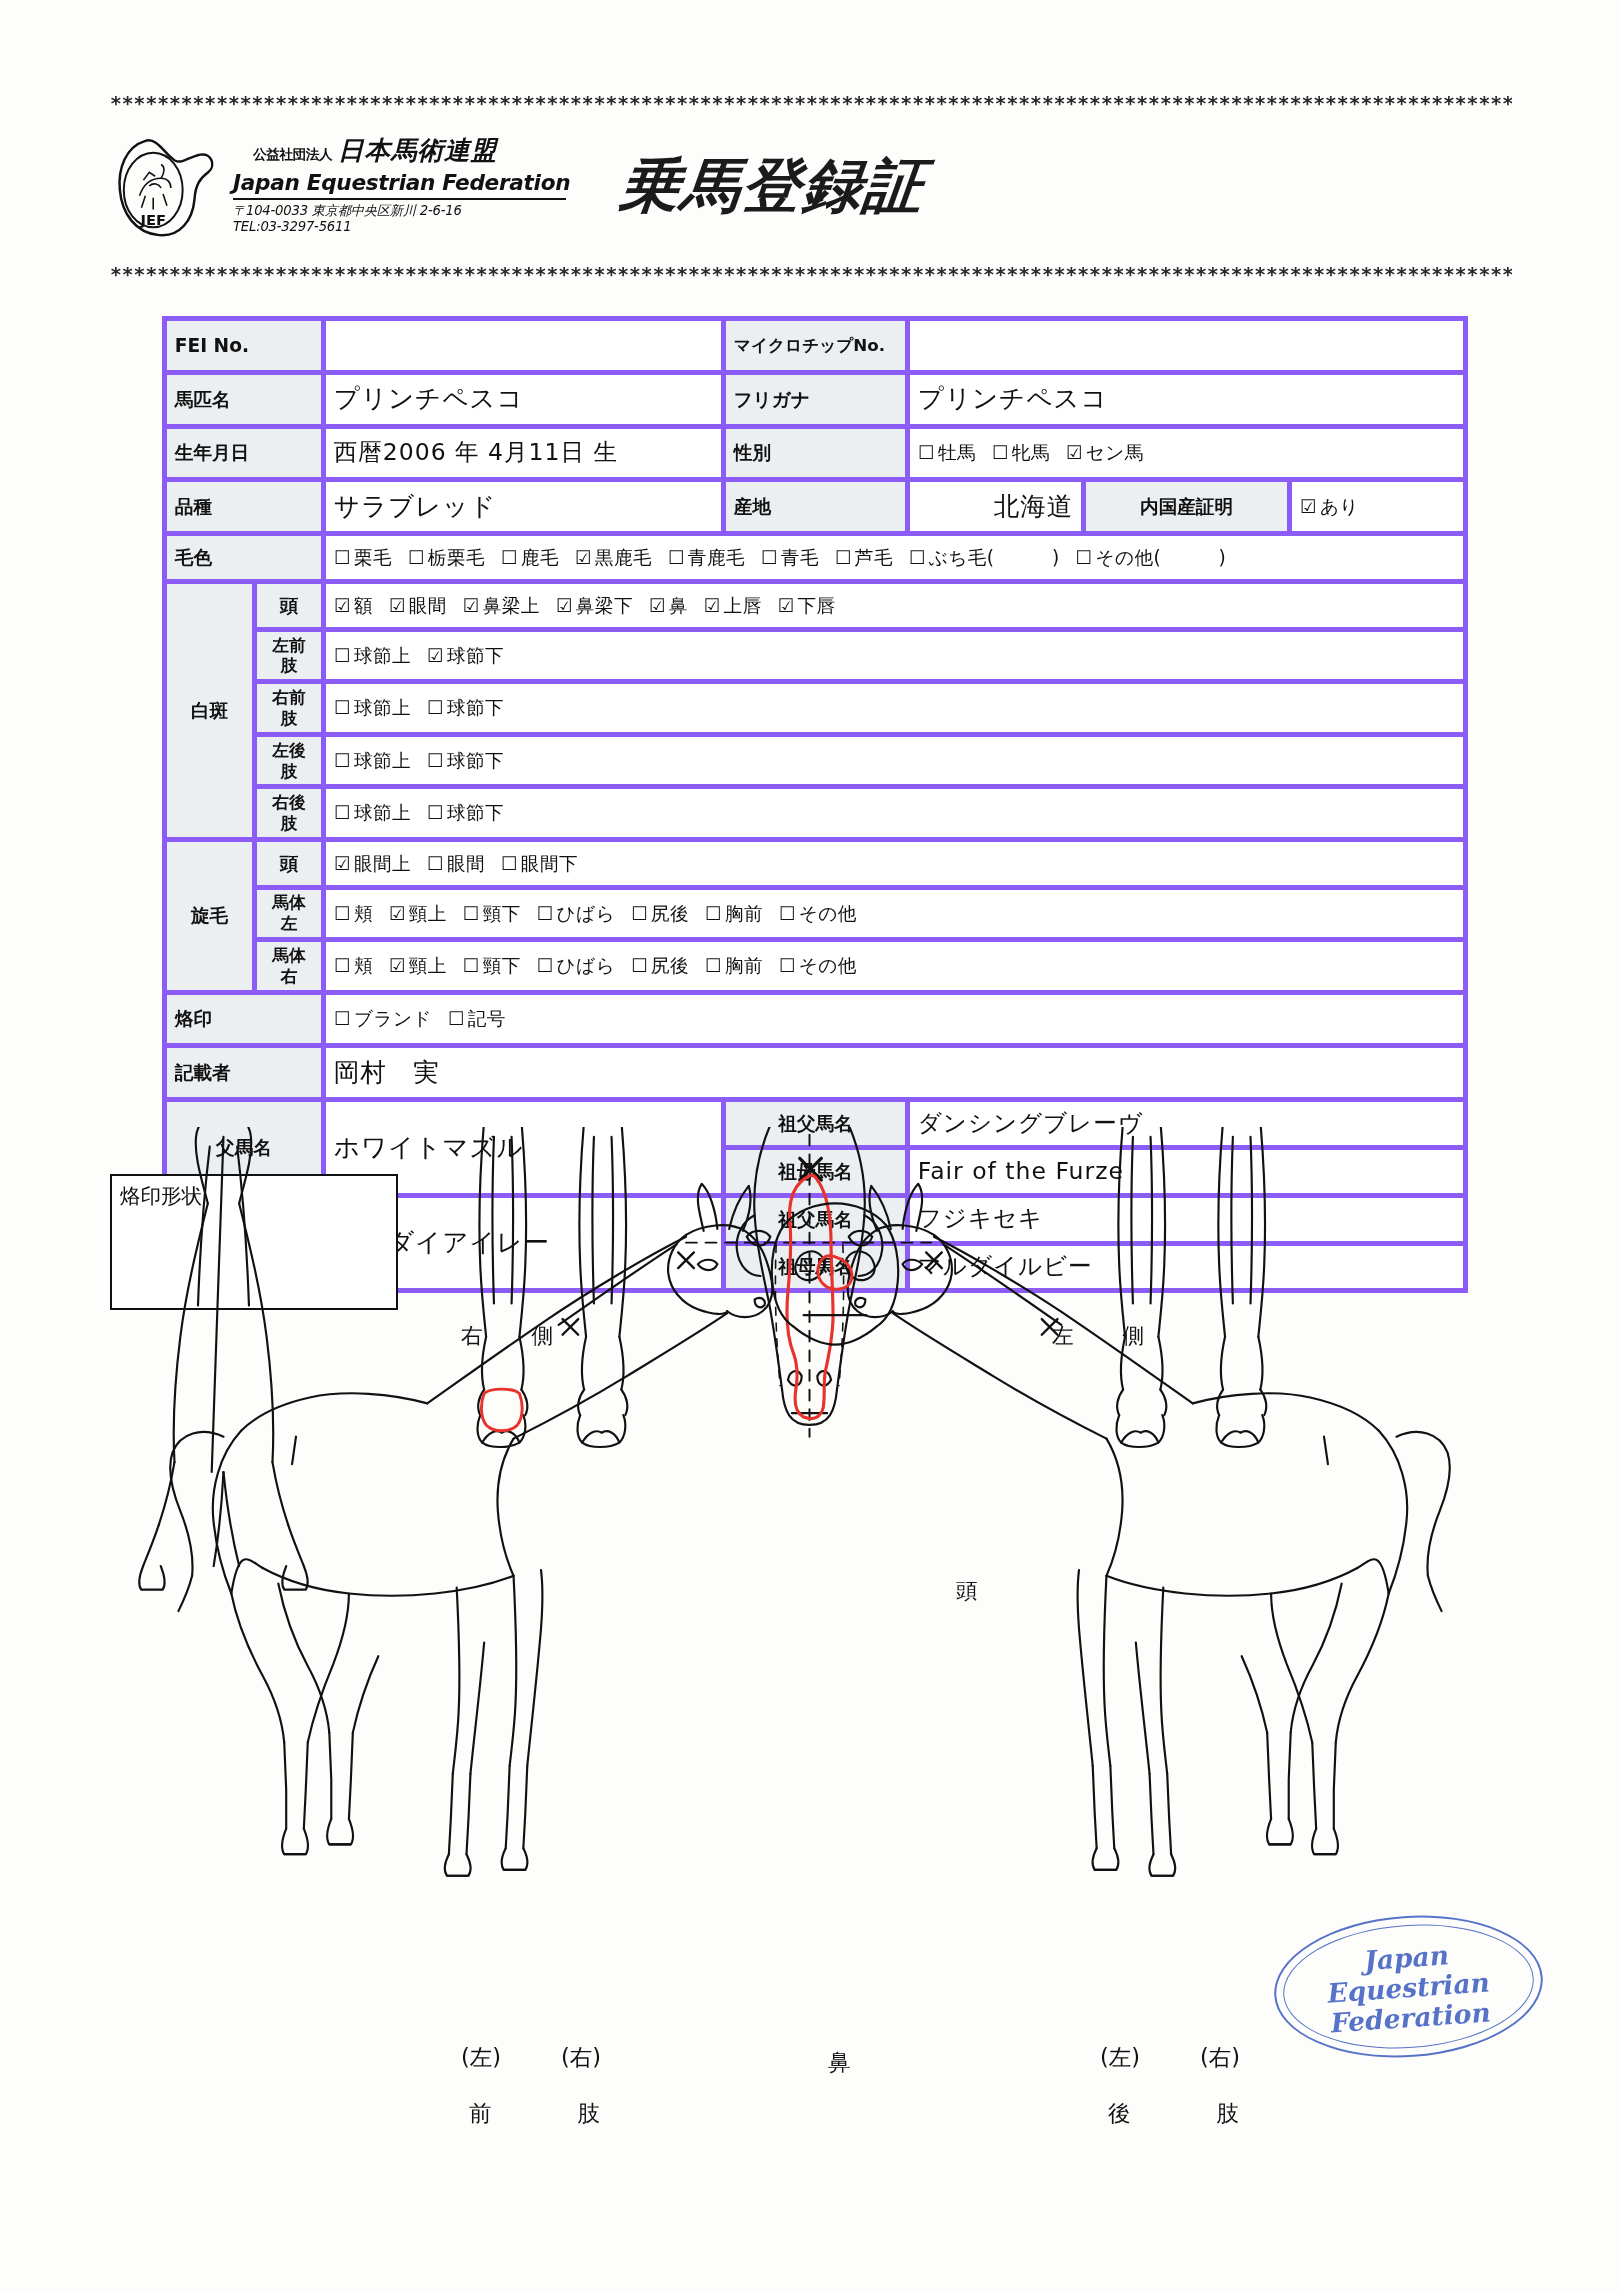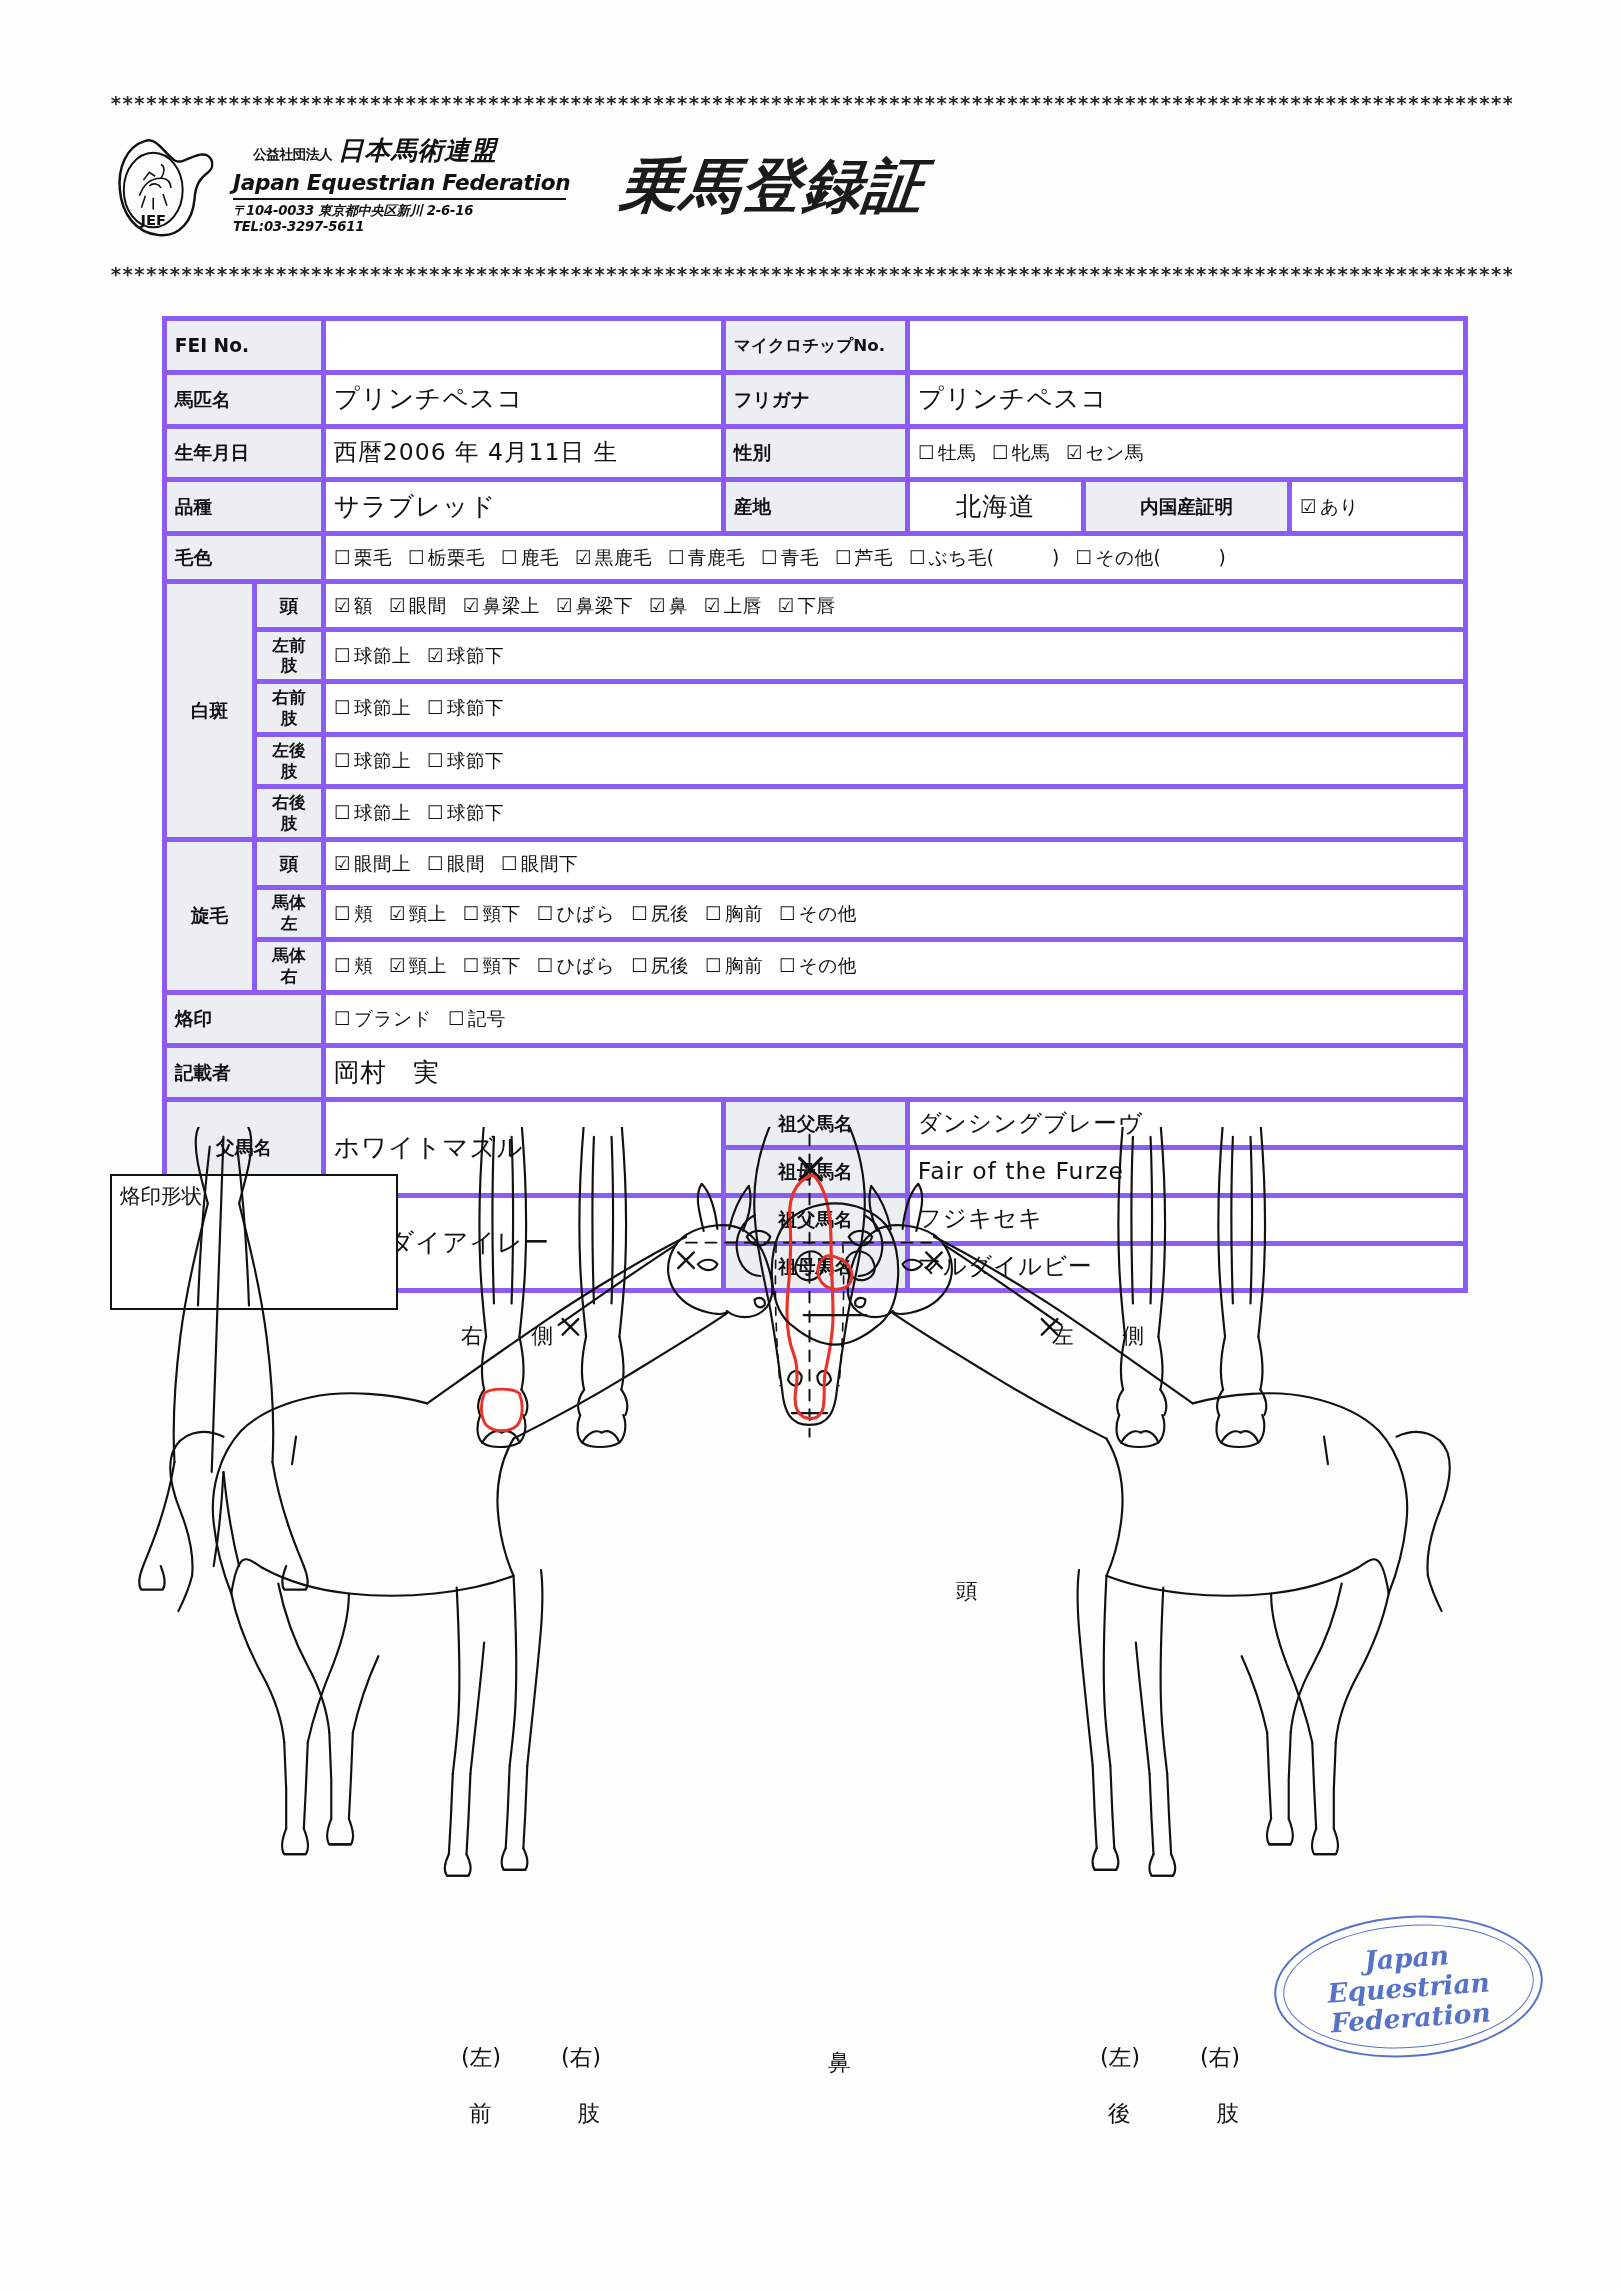--- a/index.html
+++ b/index.html
@@ -23,21 +23,21 @@
 
   
   .hdr{position:absolute;left:110px;top:129px;width:1402px;height:125px;}
   .jef-logo{position:absolute;left:0;top:5.9px;width:110px;height:106px;}
   .jef-text{position:absolute;left:123px;top:3.9px;width:363px;}
   .jef-jp{font-size:14.7px;font-weight:bold;letter-spacing:-0.5px;display:flex;align-items:baseline;gap:5.9px;}
   .jef-jp .small{font-size:13.7px;margin-left:20px;}
   .jef-jp .big{font-size:25.5px;font-style:italic;font-weight:bold;letter-spacing:1px;}
   .jef-en{font-size:21.6px;font-style:italic;font-weight:bold;letter-spacing:-0.3px;margin-top:2px;}
   .jef-rule{border-bottom:2px solid #111;width:333px;margin-top:2.9px;}
-  .jef-addr{font-size:13.2px;font-style:italic;font-weight:bold;letter-spacing:-0.2px;margin-top:2.9px;line-height:1.25;}
+  .jef-addr{font-size:13.2px;font-style:italic;font-weight:normal;letter-spacing:-0.2px;margin-top:2.9px;line-height:1.25;}
 
   .doc-title{
     position:absolute;left:510px;top:17.6px;
     font-size:59px;font-weight:bold;font-style:italic;
     letter-spacing:2px;color:#1b1b1b;
     transform:skewX(-6deg);
     font-family:"DejaVu Sans","Liberation Sans",sans-serif;
   }
 
   .reg-block{position:absolute;right:0;top:3.9px;width:412px;}
@@ -57,21 +57,21 @@
     font-size:18.6px;
     padding:2.9px 7.8px;
     vertical-align:middle;
     line-height:1.25;
     height:37px;
     background:#fff;
   }
   .tbl td.lbl{background:#eceff1;font-weight:bold;font-size:18.6px;text-align:left;}
   .tbl td.lbl.c{text-align:center;}
   .tbl td.val{font-size:25.5px;letter-spacing:1px;}
-  .tbl td.valc{font-size:25.5px;text-align:center;letter-spacing:1px;}
+  .tbl td.valc{font-size:25.5px;text-align:right;letter-spacing:1px;}
   .tbl td.opts{font-size:18.6px;letter-spacing:0.5px;white-space:nowrap;}
   .tbl tr.hrow td{height:43px;}
 
   .cb{display:inline-block;margin-right:2.9px;font-size:18.6px;}
   .opt{display:inline-block;margin-right:15.7px;white-space:nowrap;}
 
   
   .brandbox{
     position:absolute;left:110px;top:1174px;width:284px;height:132px;
     border:2px solid #111;background:#fff;

